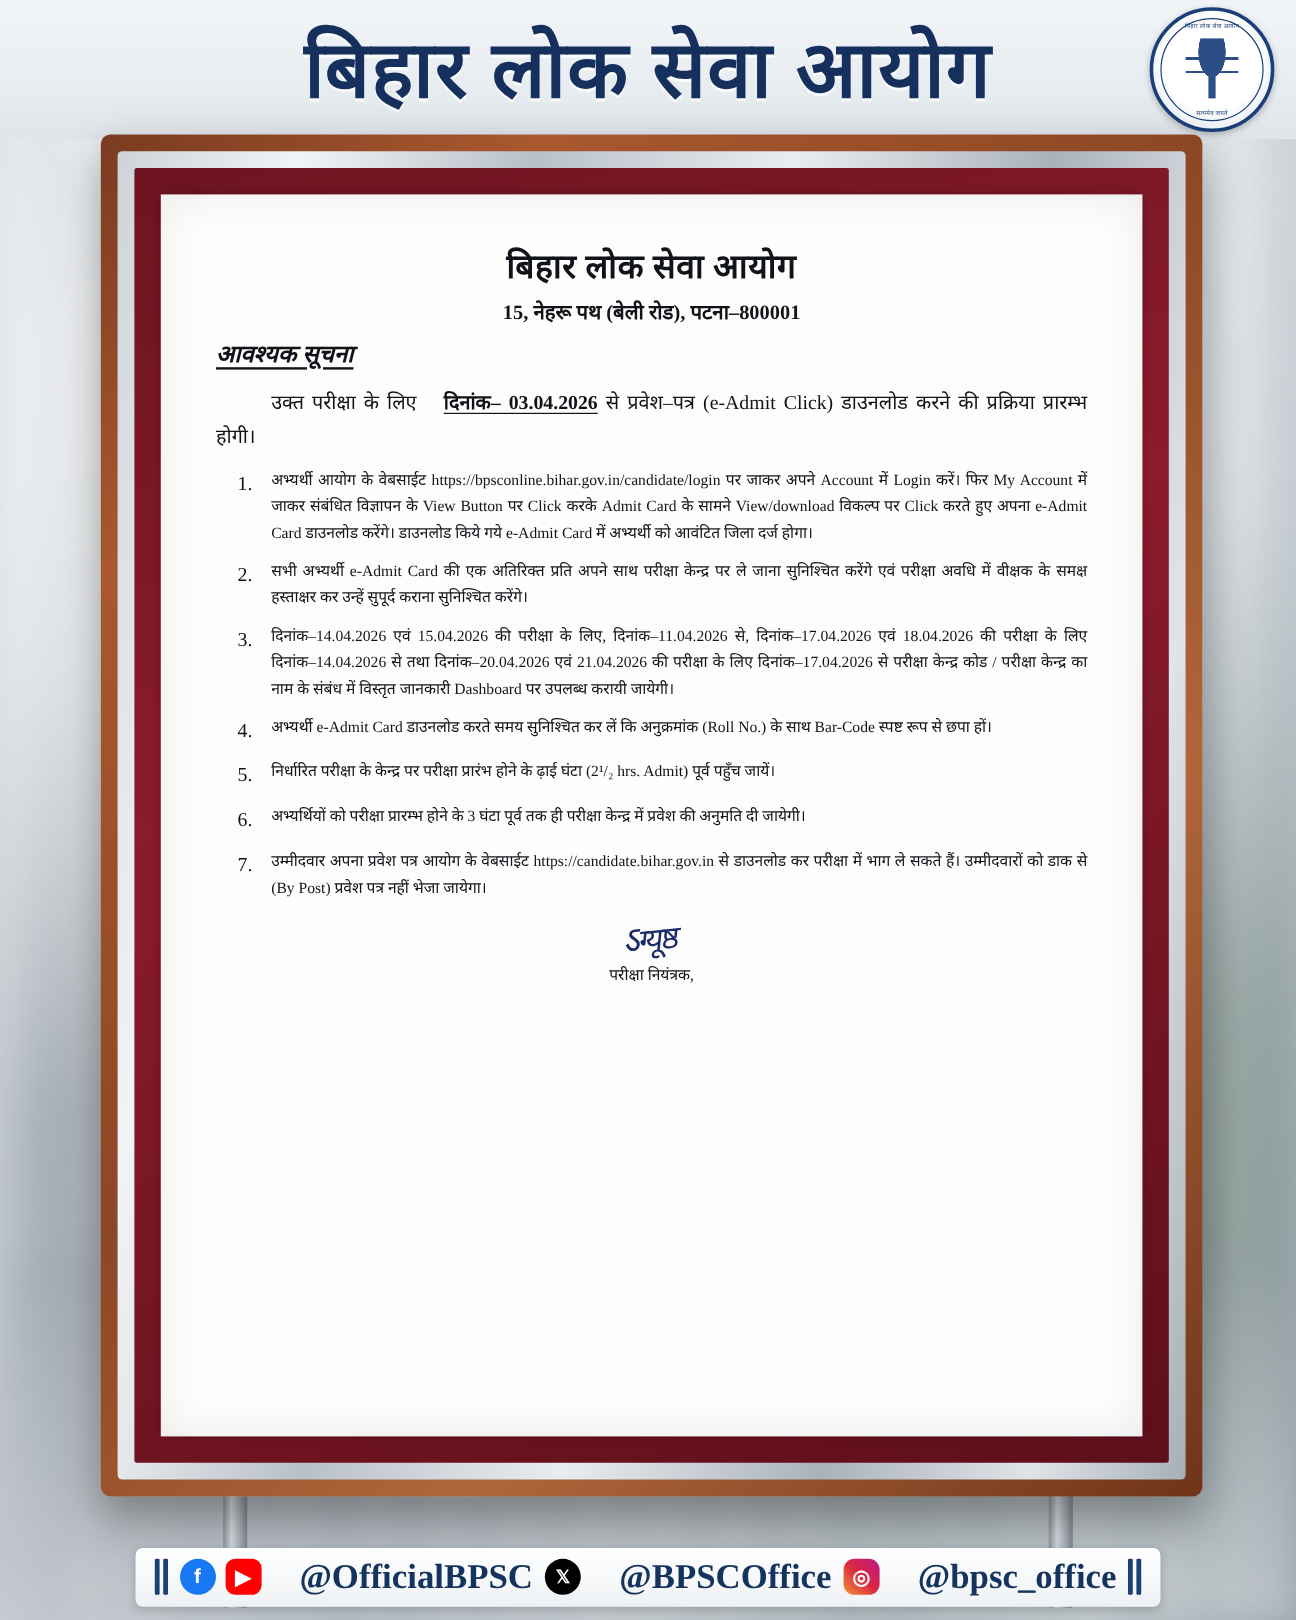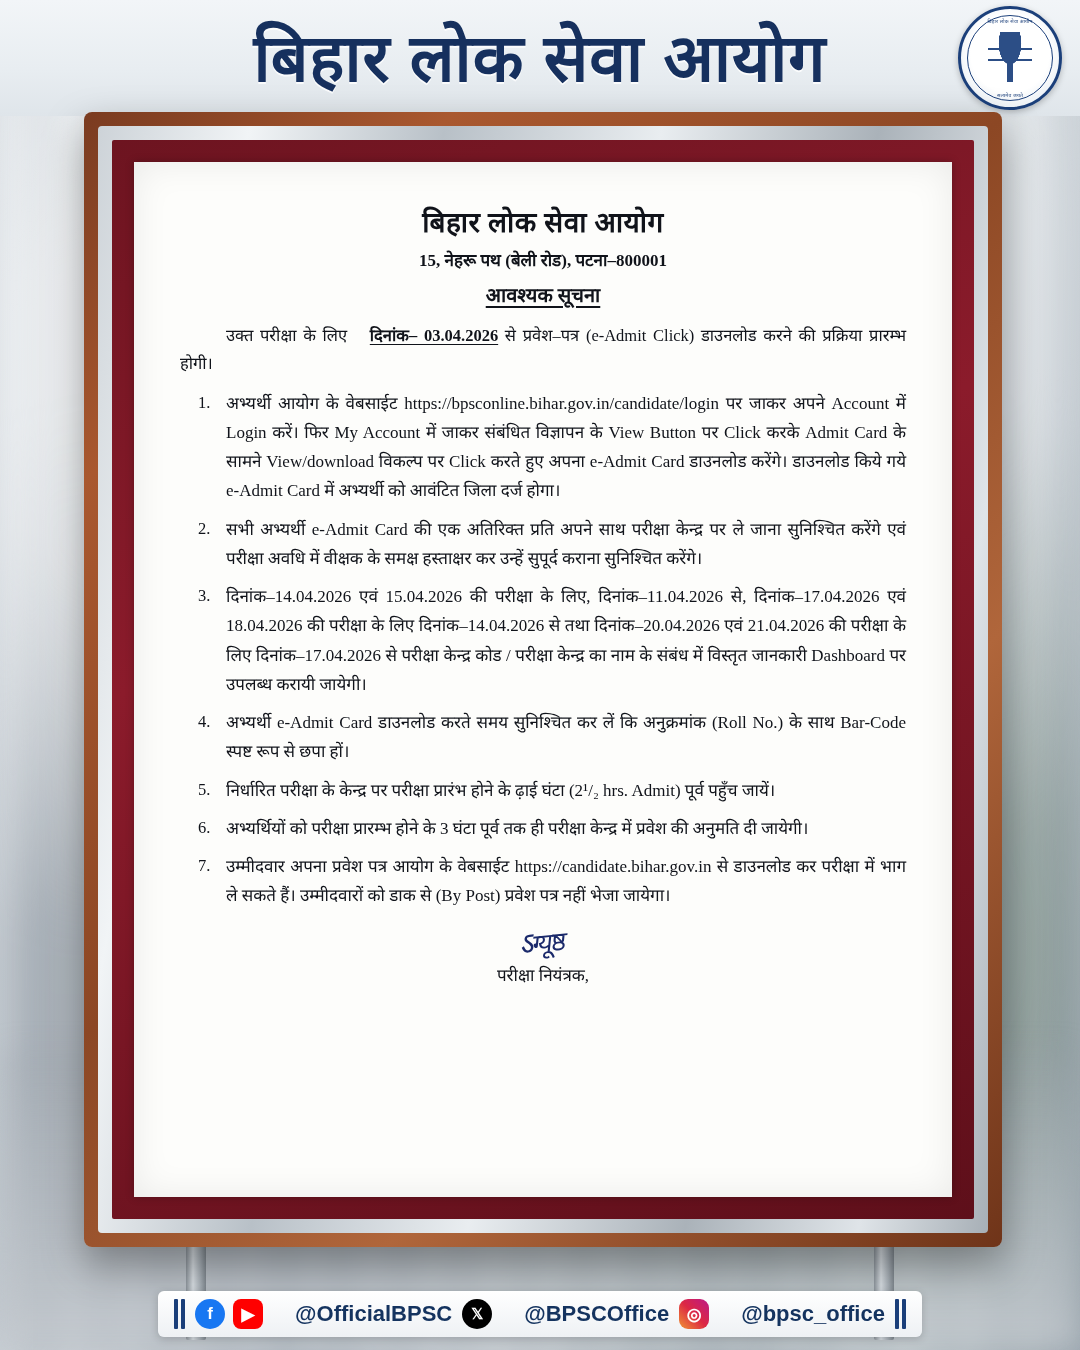--- a/index.html
+++ b/index.html
@@ -146,26 +146,27 @@
     letter-spacing: .5px;
     margin-bottom: 8px;
   }
   .doc-address {
     text-align: center;
     font-size: 17px;
     margin-bottom: 10px;
     font-weight: bold;
   }
   .doc-subject {
-    text-align: center;
+    text-align: left;
     font-size: 20px;
     font-weight: bold;
     text-decoration: underline;
     text-underline-offset: 4px;
     margin-bottom: 14px;
+    font-style: italic;
   }
   .para {
     font-size: 16.5px;
     line-height: 1.72;
     text-align: justify;
     text-justify: inter-word;
     margin-bottom: 10px;
   }
   .para.indent { text-indent: 46px; }
   .list { margin-top: 4px; }
@@ -176,41 +177,41 @@
   }
   .item .num {
     width: 46px;
     flex: 0 0 46px;
     padding-left: 18px;
     font-size: 16.5px;
     line-height: 1.72;
   }
   .item .txt {
     flex: 1;
-    font-size: 17px;
+    font-size: 13px;
     line-height: 1.72;
     text-align: justify;
     text-justify: inter-word;
   }
   .u { text-decoration: underline; text-underline-offset: 3px; font-weight: bold; padding-left: 16px; }
 
   .sign-area {
     margin-top: 6px;
     text-align: center;
   }
   .signature {
     font-family: "Liberation Serif", serif;
     font-size: 30px;
     color: #1b2a6b;
     transform: rotate(-6deg) skewX(-12deg);
     display: inline-block;
     letter-spacing: -2px;
   }
   .sign-line1, .sign-line2 {
-    font-size: 17px;
+    font-size: 13px;
     margin-top: 2px;
   }
 
   
   .footer {
     position: absolute; left: 0; bottom: 0; width: 1080px; height: 72px;
     display: flex; align-items: center; justify-content: center;
     z-index: 7;
   }
   .social-pill {
@@ -231,22 +232,22 @@
     width: 30px; height: 30px; border-radius: 8px;
     display: flex; align-items: center; justify-content: center;
     color: #fff; font-size: 17px; font-weight: bold;
     font-family: "Liberation Sans", sans-serif;
   }
   .sicon.fb { background: #1877f2; border-radius: 50%; }
   .sicon.yt { background: #ff0000; border-radius: 8px; }
   .sicon.x  { background: #000000; border-radius: 50%; font-size: 15px; }
   .sicon.ig { background: linear-gradient(45deg, #f09433, #dc2743 50%, #bc1888); border-radius: 9px; }
   .shandle {
-    font-family: Liberation Sans, sans-serif;
-    font-size: 22px; font-weight: bold; color: #14335f; margin-left: 24px;
+    font-family: Liberation Serif, serif;
+    font-size: 29px; font-weight: bold; color: #14335f; margin-left: 24px;
   }
 </style>
 </head>
 <body>
 
 <div class="bg-photo"></div>
 <div class="bg-floor"></div>
 
 <div class="header">
   <div class="header-title">बिहार लोक सेवा आयोग</div>

